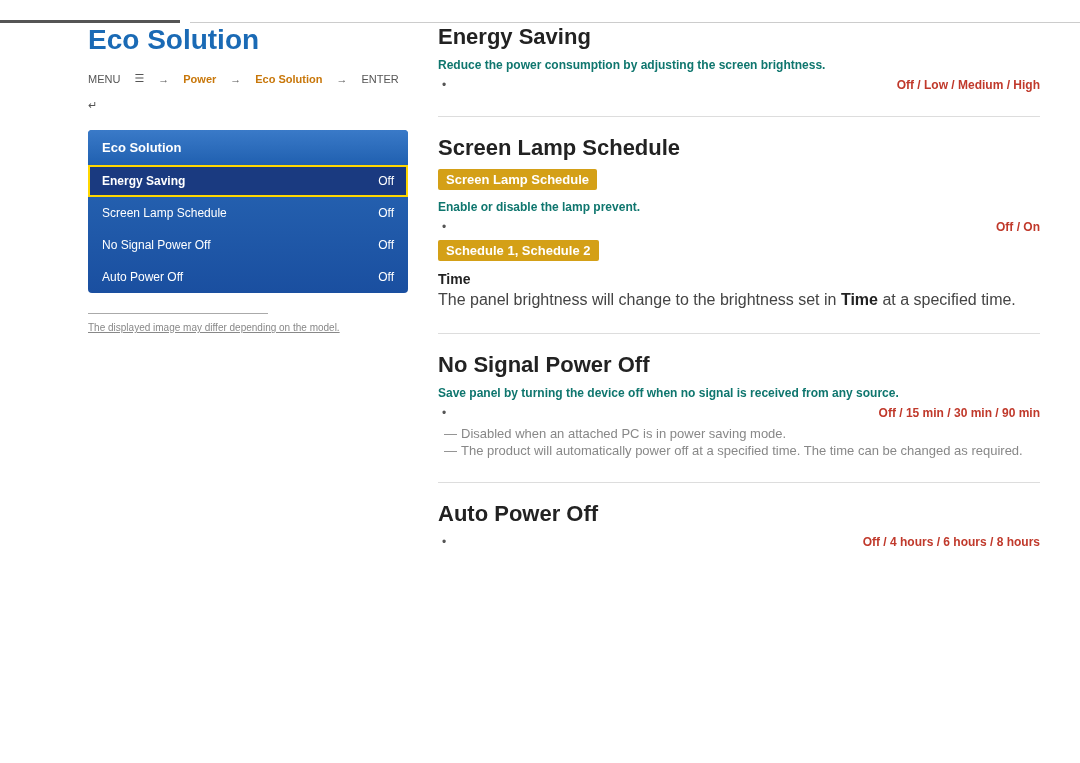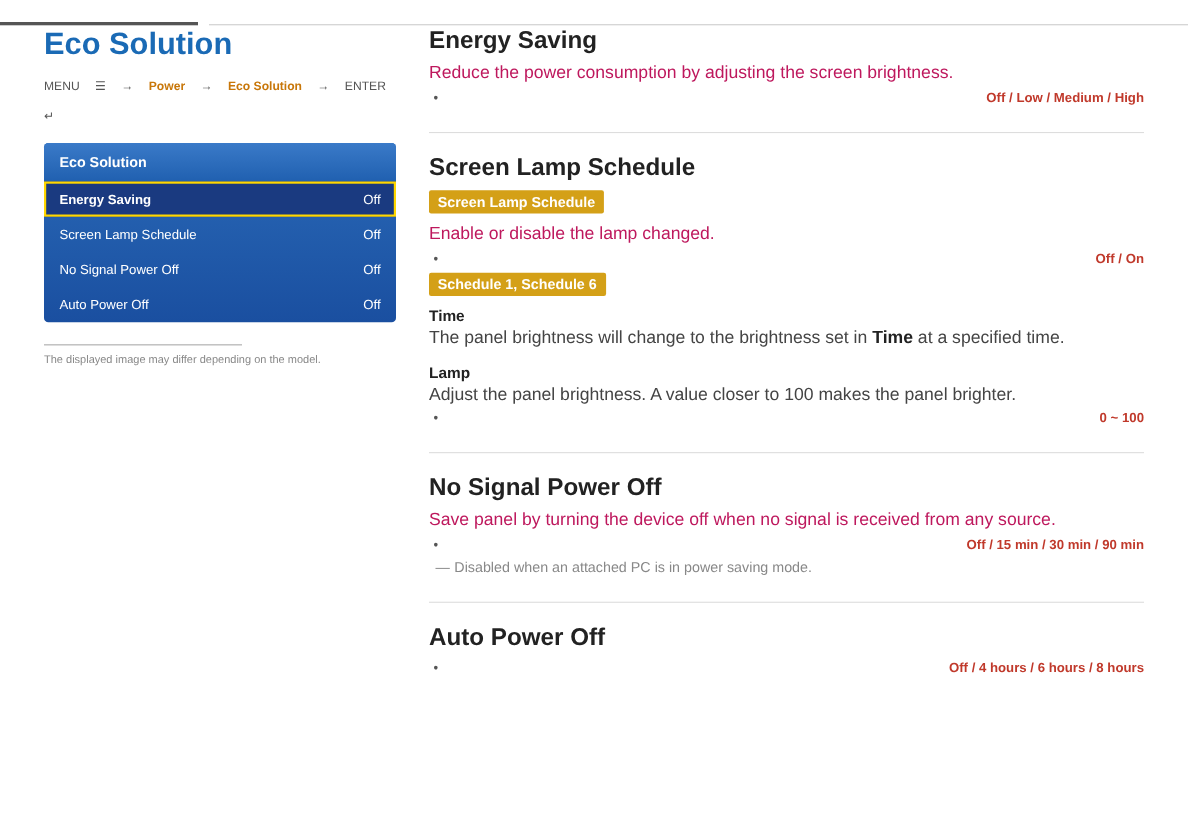--- a/index.html
+++ b/index.html
@@ -27,20 +27,21 @@
       background: #ccc;
       height: 1px;
       margin-top: 22px;
       margin-left: 10px;
     }
 
     .main-container {
       display: flex;
       padding: 20px 40px 30px 40px;
       gap: 30px;
+      margin-left: 48px;
     }
 
     
     .left-panel {
       width: 320px;
       flex-shrink: 0;
     }
 
     .page-title {
       font-size: 28px;
@@ -110,43 +111,45 @@
     .divider-line {
       width: 180px;
       height: 1px;
       background: #aaa;
       margin-bottom: 8px;
     }
 
     .note {
       font-size: 10px;
       color: #888;
+      text-decoration: underline;
     }
 
     
     .right-panel {
       flex: 1;
       padding-top: 0;
     }
 
     .section {
       margin-bottom: 24px;
     }
 
     .section-title {
       font-size: 22px;
       font-weight: bold;
       color: #222;
       margin-bottom: 8px;
     }
 
     .section-desc {
-      font-size: 16px;
-      color: #be185d;
+      font-size: 12px;
+      color: #0f766e;
       margin-bottom: 6px;
+      font-weight: bold;
     }
 
     .option-list {
       list-style: none;
       margin-bottom: 6px;
       padding-left: 16px;
     }
 
     .option-list li {
       font-size: 12px;
@@ -280,58 +283,50 @@
       </ul>
     </div>
 
     <div class="divider-h"></div>
 
     <div class="section">
       <h2 class="section-title">Screen Lamp Schedule</h2>
 
       <span class="highlighted-badge">Screen Lamp Schedule</span>
 
-      <p class="section-desc">Enable or disable the lamp changed.</p>
+      <p class="section-desc">Enable or disable the lamp prevent.</p>
       <ul class="option-list">
         <li>
           <span class="red">Off / On</span>
         </li>
       </ul>
 
-      <span class="highlighted-badge">Schedule 1, Schedule 6</span>
+      <span class="highlighted-badge">Schedule 1, Schedule 2</span>
 
       <div class="sub-section">
         <h3 class="sub-title">Time</h3>
         <p class="sub-desc">
           The panel brightness will change to the brightness set in <span class="bold-word">Time</span> at a specified time.
         </p>
       </div>
 
-      <div class="sub-section">
-        <h3 class="sub-title">Lamp</h3>
-        <p class="sub-desc">Adjust the panel brightness. A value closer to 100 makes the panel brighter.</p>
-        <ul class="option-list">
-          <li>
-            <span class="red">0 ~ 100</span>
-          </li>
-        </ul>
-      </div>
     </div>
 
     <div class="divider-h"></div>
 
     <div class="section">
       <h2 class="section-title">No Signal Power Off</h2>
       <p class="section-desc">Save panel by turning the device off when no signal is received from any source.</p>
       <ul class="option-list">
         <li>
           <span class="red">Off / 15 min / 30 min / 90 min</span>
         </li>
       </ul>
       <p class="note-dash">Disabled when an attached PC is in power saving mode.</p>
+      <p class="note-dash">The product will automatically power off at a specified time. The time can be changed as required.</p>
     </div>
 
     <div class="divider-h"></div>
 
     <div class="section">
       <h2 class="section-title">Auto Power Off</h2>
       <ul class="option-list">
         <li>
           <span class="red">Off / 4 hours / 6 hours / 8 hours</span>
         </li>

